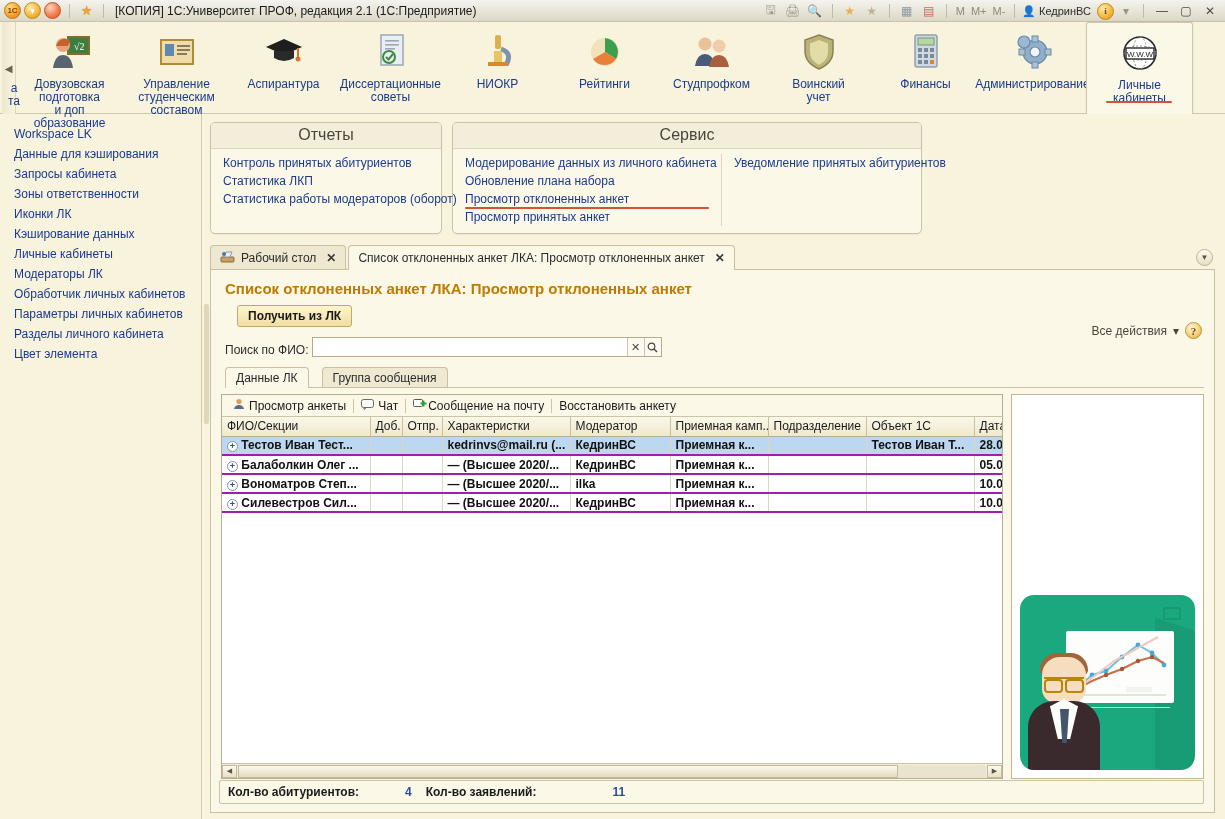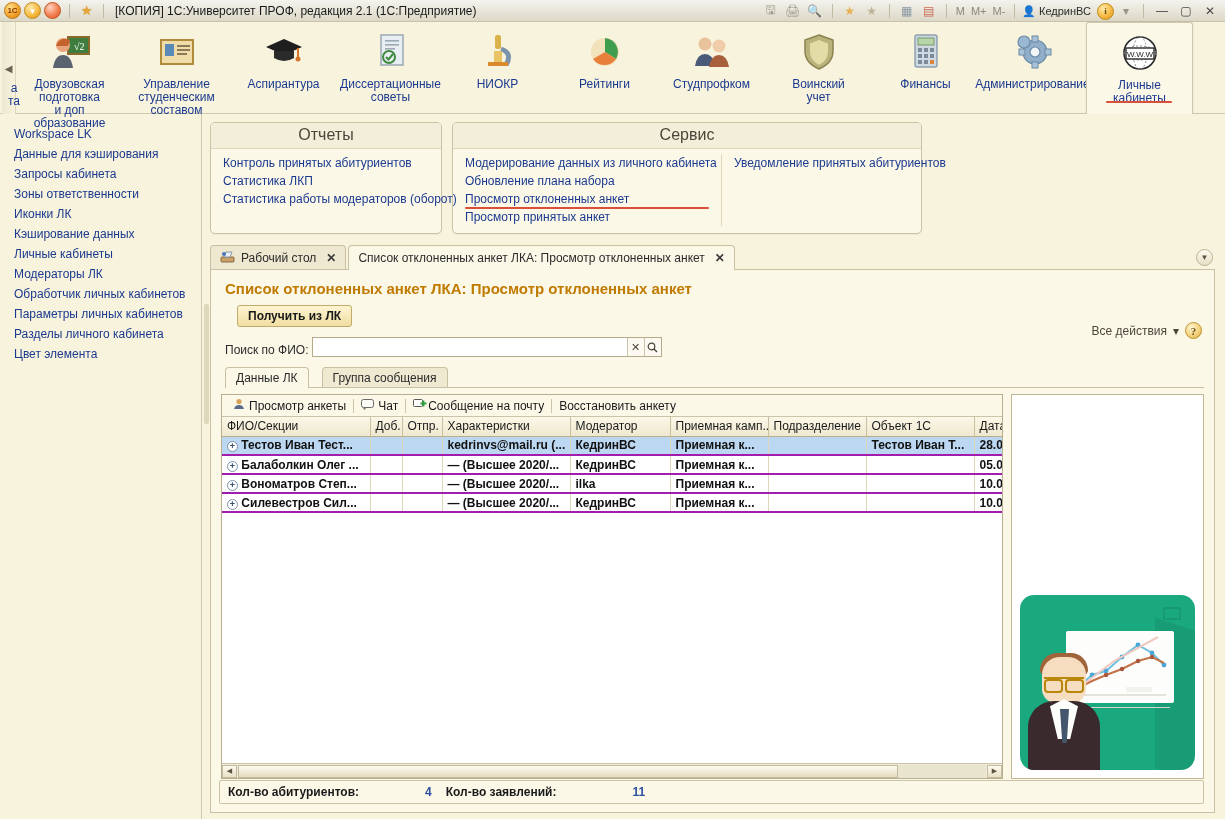--- a/index.html
+++ b/index.html
@@ -339,21 +339,21 @@
   }
 
   
   .status {
     position: absolute; left: 8px; right: 10px; bottom: 8px;
     height: 24px; border: 1px solid #cbc3a6; border-radius: 2px;
     background: #fbf8e8; display: flex; align-items: center;
     font-size: 12px; color: #1a1a1a; font-weight: bold; padding: 0 8px;
   }
   .status .num { color: #2b4fa0; margin: 0 14px 0 0; }
-  .st-label { margin-right: 66px; }
+  .st-label { margin-right: 46px; }
   .mini-scroll {
     position: absolute; left: 2px; top: 190px; width: 5px; height: 120px;
     background: #ded7bc; border-radius: 2px;
   }
 </style>
 </head>
 <body>
 
 <div class="titlebar">
   <div class="tb-icons">

